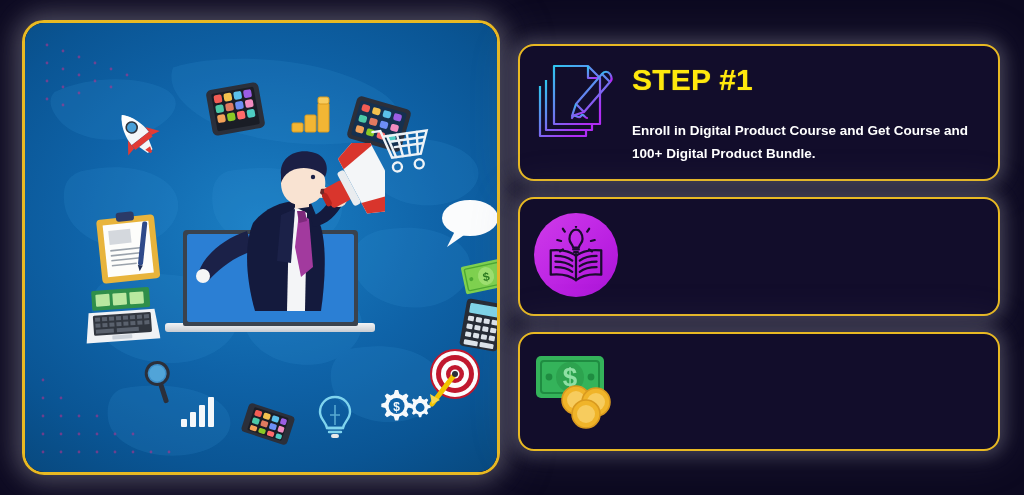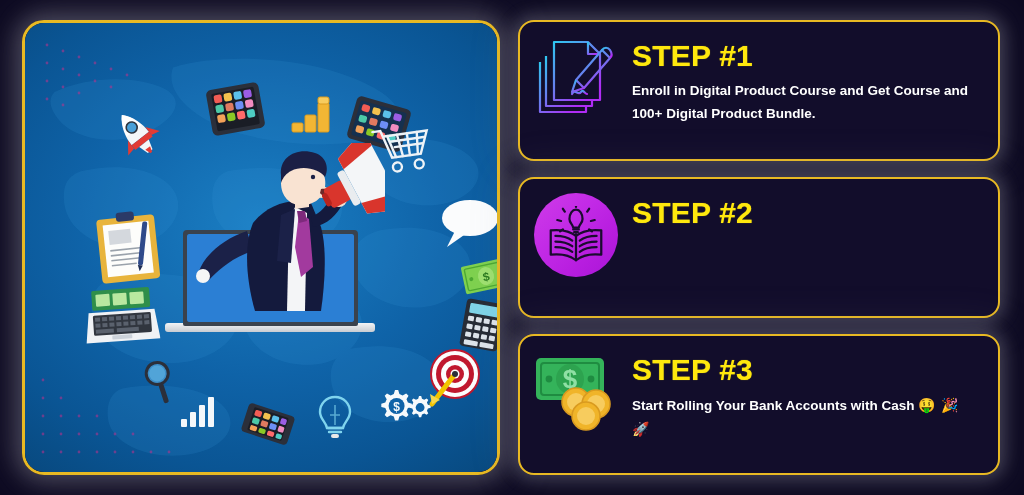--- a/index.html
+++ b/index.html
@@ -51,21 +51,21 @@
     background:#2f3640;border-radius:4px 4px 2px 2px;
     border:4px solid #3a424d;
   }
   .laptop-screen{position:absolute;inset:0;background:#2b7fd4;border-radius:2px;}
   .man{position:absolute;left:170px;top:120px;width:190px;height:190px;}
 
   
   .steps{
     display:flex; flex-direction:column;
     gap:16px;
-    flex:1; height:455px;
+    flex:1; height:407px;
     padding-right:2px;
   }
   .card{
     position:relative;
     flex:1;
     display:flex; align-items:flex-start;
     gap:14px;
     background:#120d2b;
     border:2px solid #e8b923;
     border-radius:16px;
@@ -78,21 +78,21 @@
   .step-title{
     color:#ffe80d;
     font-size:30px; font-weight:bold;
     letter-spacing:.2px; line-height:1.05;
     font-family:"Liberation Sans", sans-serif;
     text-shadow:0 0 1px rgba(255,232,13,.6);
   }
   .step-desc{
     color:#ffffff;
     font-size:13.5px; font-weight:bold; line-height:1.72;
-    margin-top:7px;
+    margin-top:23px;
     font-family:"Liberation Sans", sans-serif;
   }
   .emoji{ font-size:14px; letter-spacing:1px; }
 
   .icon2-circle{
     width:84px;height:84px;border-radius:50%;
     background:linear-gradient(135deg,#cf3ce8 0%,#c22ae6 40%,#b71ddf 70%,#a915d6 100%);
     display:flex;align-items:center;justify-content:center;
   }
 </style>
@@ -475,21 +475,20 @@
               <path d="M33,30 V56"></path>
               <path d="M33,32 C27,27 16,25 6,26 L6,52 C16,51 27,53 33,58"></path>
               <path d="M33,32 C39,27 50,25 60,26 L60,52 C50,51 39,53 33,58"></path>
               <path d="M11,32 C17,32 25,34 29,37 M11,38 C17,38 25,40 29,43 M11,44 C17,44 25,46 29,49"></path>
               <path d="M55,32 C49,32 41,34 37,37 M55,38 C49,38 41,40 37,43 M55,44 C49,44 41,46 37,49"></path>
             </g>
           </svg>
         </div>
       </div>
       <div class="card-text">
-        <div class="step-title">STEP #2</div>
       </div>
     </div>
 
     <div class="card">
       <div class="card-icon">
         <svg viewBox="0 0 84 84" width="84" height="84">
           <rect x="2" y="8" width="68" height="42" rx="5" fill="#34b35a"></rect>
           <rect x="7" y="13" width="58" height="32" rx="3" fill="none" stroke="#1f8c41" stroke-width="2"></rect>
           <ellipse cx="36" cy="29" rx="14" ry="15" fill="#2da34f"></ellipse>
           <text x="36" y="38" font-size="26" font-weight="bold" fill="#8fe0a4" text-anchor="middle" font-family="Liberation Sans, sans-serif">$</text>
@@ -498,23 +497,16 @@
           <g>
             <circle cx="42" cy="52" r="14" fill="#f0b429" stroke="#d99a1f" stroke-width="1.6"></circle>
             <circle cx="42" cy="52" r="9" fill="#f7cc5e"></circle>
             <circle cx="62" cy="54" r="14" fill="#f0b429" stroke="#d99a1f" stroke-width="1.6"></circle>
             <circle cx="62" cy="54" r="9" fill="#f7cc5e"></circle>
             <circle cx="52" cy="66" r="14" fill="#f0b429" stroke="#d99a1f" stroke-width="1.6"></circle>
             <circle cx="52" cy="66" r="9" fill="#f7cc5e"></circle>
           </g>
         </svg>
       </div>
-      <div class="card-text">
-        <div class="step-title">STEP #3</div>
-        <div class="step-desc">
-          <span>Start Rolling Your Bank Accounts with Cash</span>
-          <span class="emoji">🤑 🎉 🚀</span>
-        </div>
-      </div>
     </div>
 
   </div>
 </div>
 
 </body></html>

